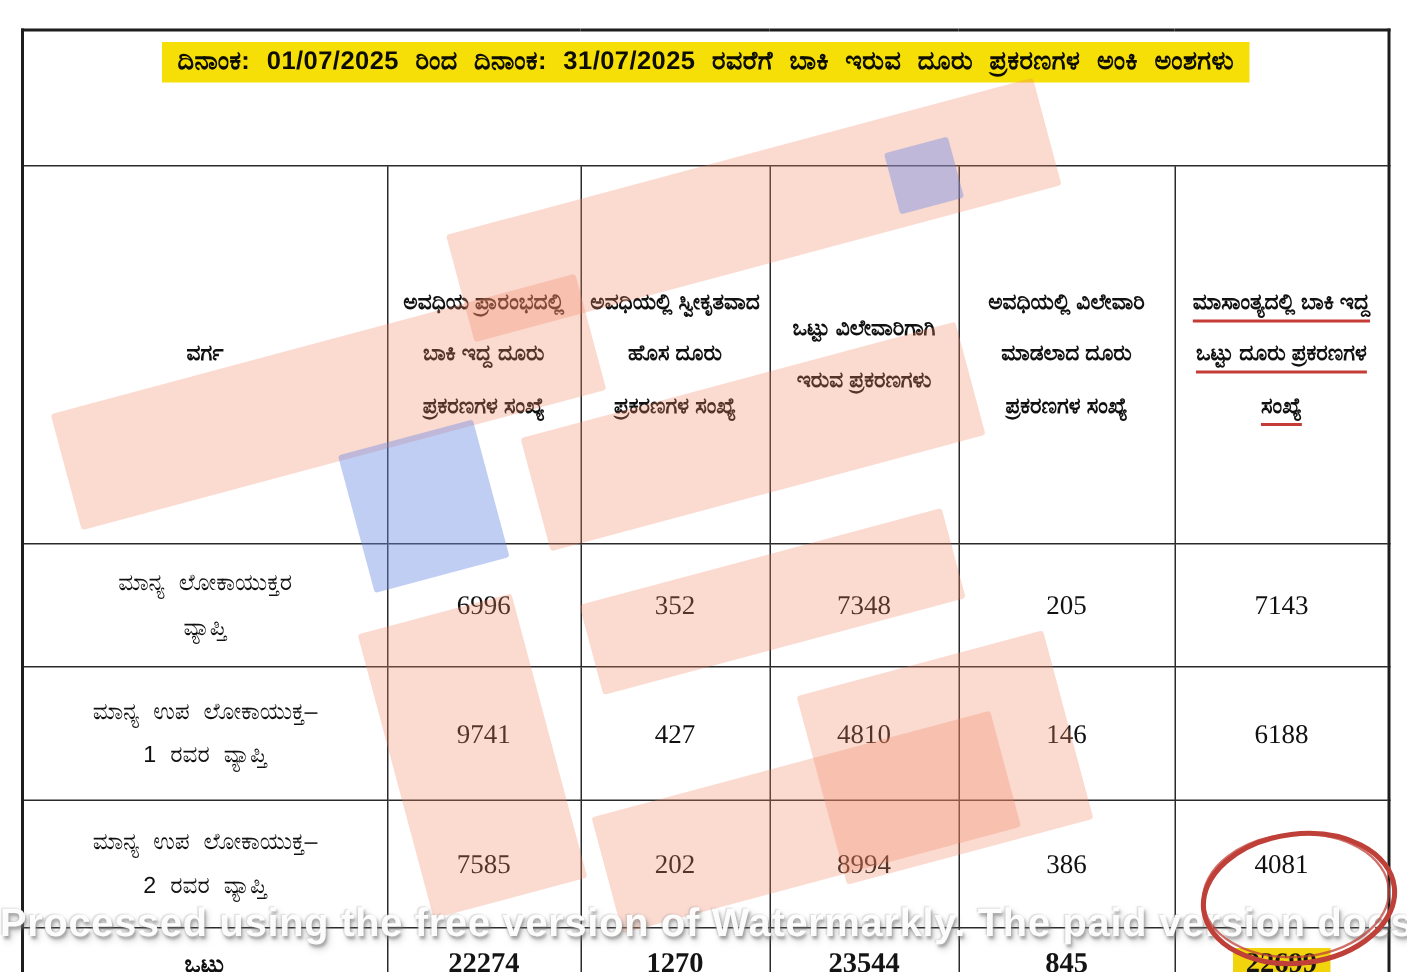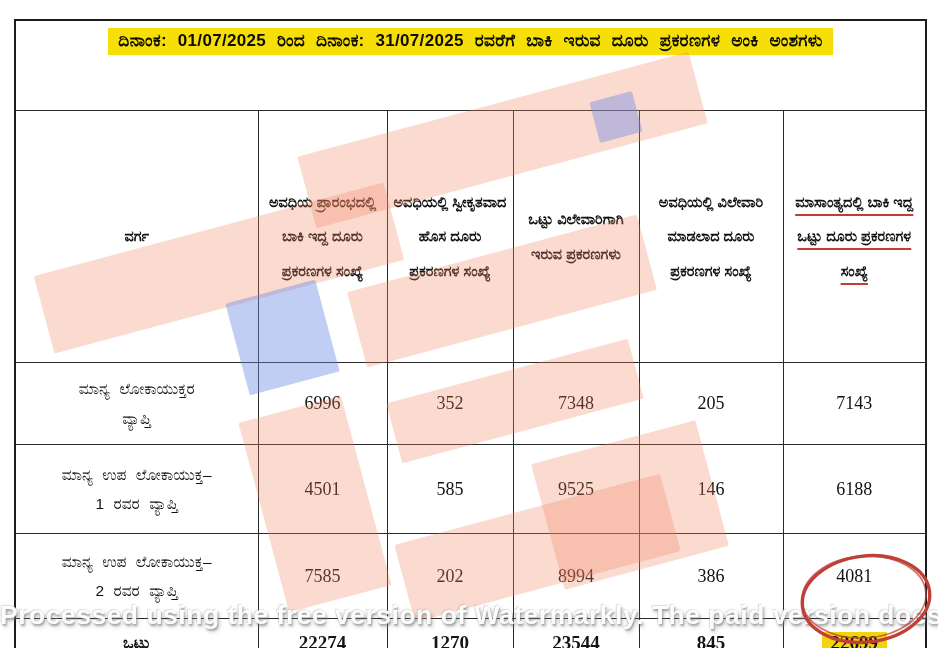--- a/index.html
+++ b/index.html
@@ -164,23 +164,23 @@
 ವ್ಯಾಪ್ತಿ</td>
       <td class="num">6996</td>
       <td class="num">352</td>
       <td class="num">7348</td>
       <td class="num">205</td>
       <td class="num">7143</td>
     </tr>
     <tr class="r2">
       <td class="cat">ಮಾನ್ಯ ಉಪ ಲೋಕಾಯುಕ್ತ–
 1 ರವರ ವ್ಯಾಪ್ತಿ</td>
-      <td class="num">4501</td>
-      <td class="num">585</td>
-      <td class="num">9525</td>
+      <td class="num">9741</td>
+      <td class="num">427</td>
+      <td class="num">4810</td>
       <td class="num">146</td>
       <td class="num">6188</td>
     </tr>
     <tr class="r3">
       <td class="cat">ಮಾನ್ಯ ಉಪ ಲೋಕಾಯುಕ್ತ–
 2 ರವರ ವ್ಯಾಪ್ತಿ</td>
       <td class="num">7585</td>
       <td class="num">202</td>
       <td class="num">8994</td>
       <td class="num">386</td>

